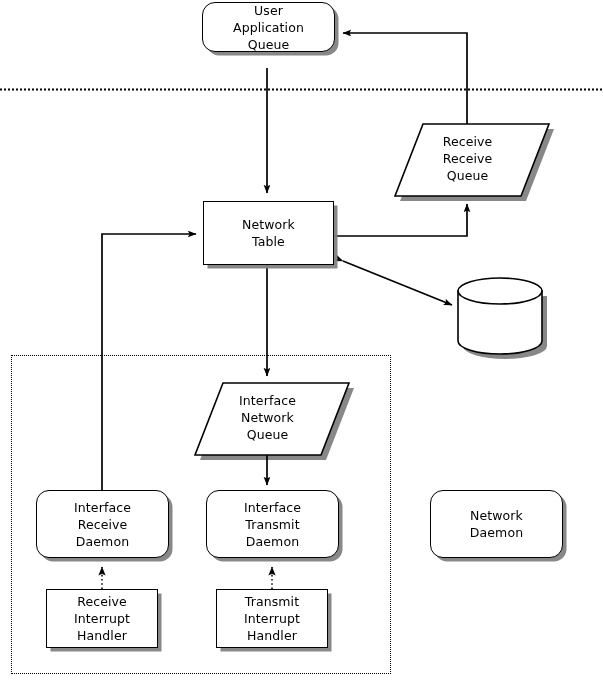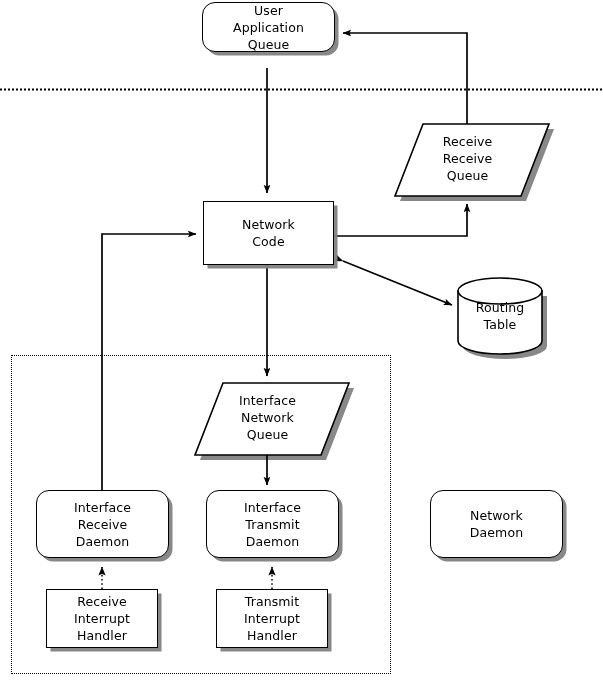--- a/index.html
+++ b/index.html
@@ -141,27 +141,23 @@
   </div>
 
   <div class="node shape-para" style="left:390px; top:120px; width:155px; height:76px;">
     <span class="lbl">Receive</span>
     <span class="lbl">Receive</span>
     <span class="lbl">Queue</span>
   </div>
 
   <div class="node shape-rect" style="left:203px; top:201px; width:131px; height:64px;">
     <span class="lbl">Network</span>
-    <span class="lbl">Code</span>
+    <span class="lbl">Table</span>
   </div>
 
-  <div class="node shape-cyl" style="left:458px; top:286px; width:84px; height:60px;">
-    <span class="lbl">Routing</span>
-    <span class="lbl">Table</span>
-  </div>
 
   <div class="node shape-para" style="left:190px; top:379px; width:155px; height:76px;">
     <span class="lbl">Interface</span>
     <span class="lbl">Network</span>
     <span class="lbl">Queue</span>
   </div>
 
   <div class="node shape-round" style="left:36px; top:490px; width:133px; height:68px;">
     <span class="lbl">Interface</span>
     <span class="lbl">Receive</span>

